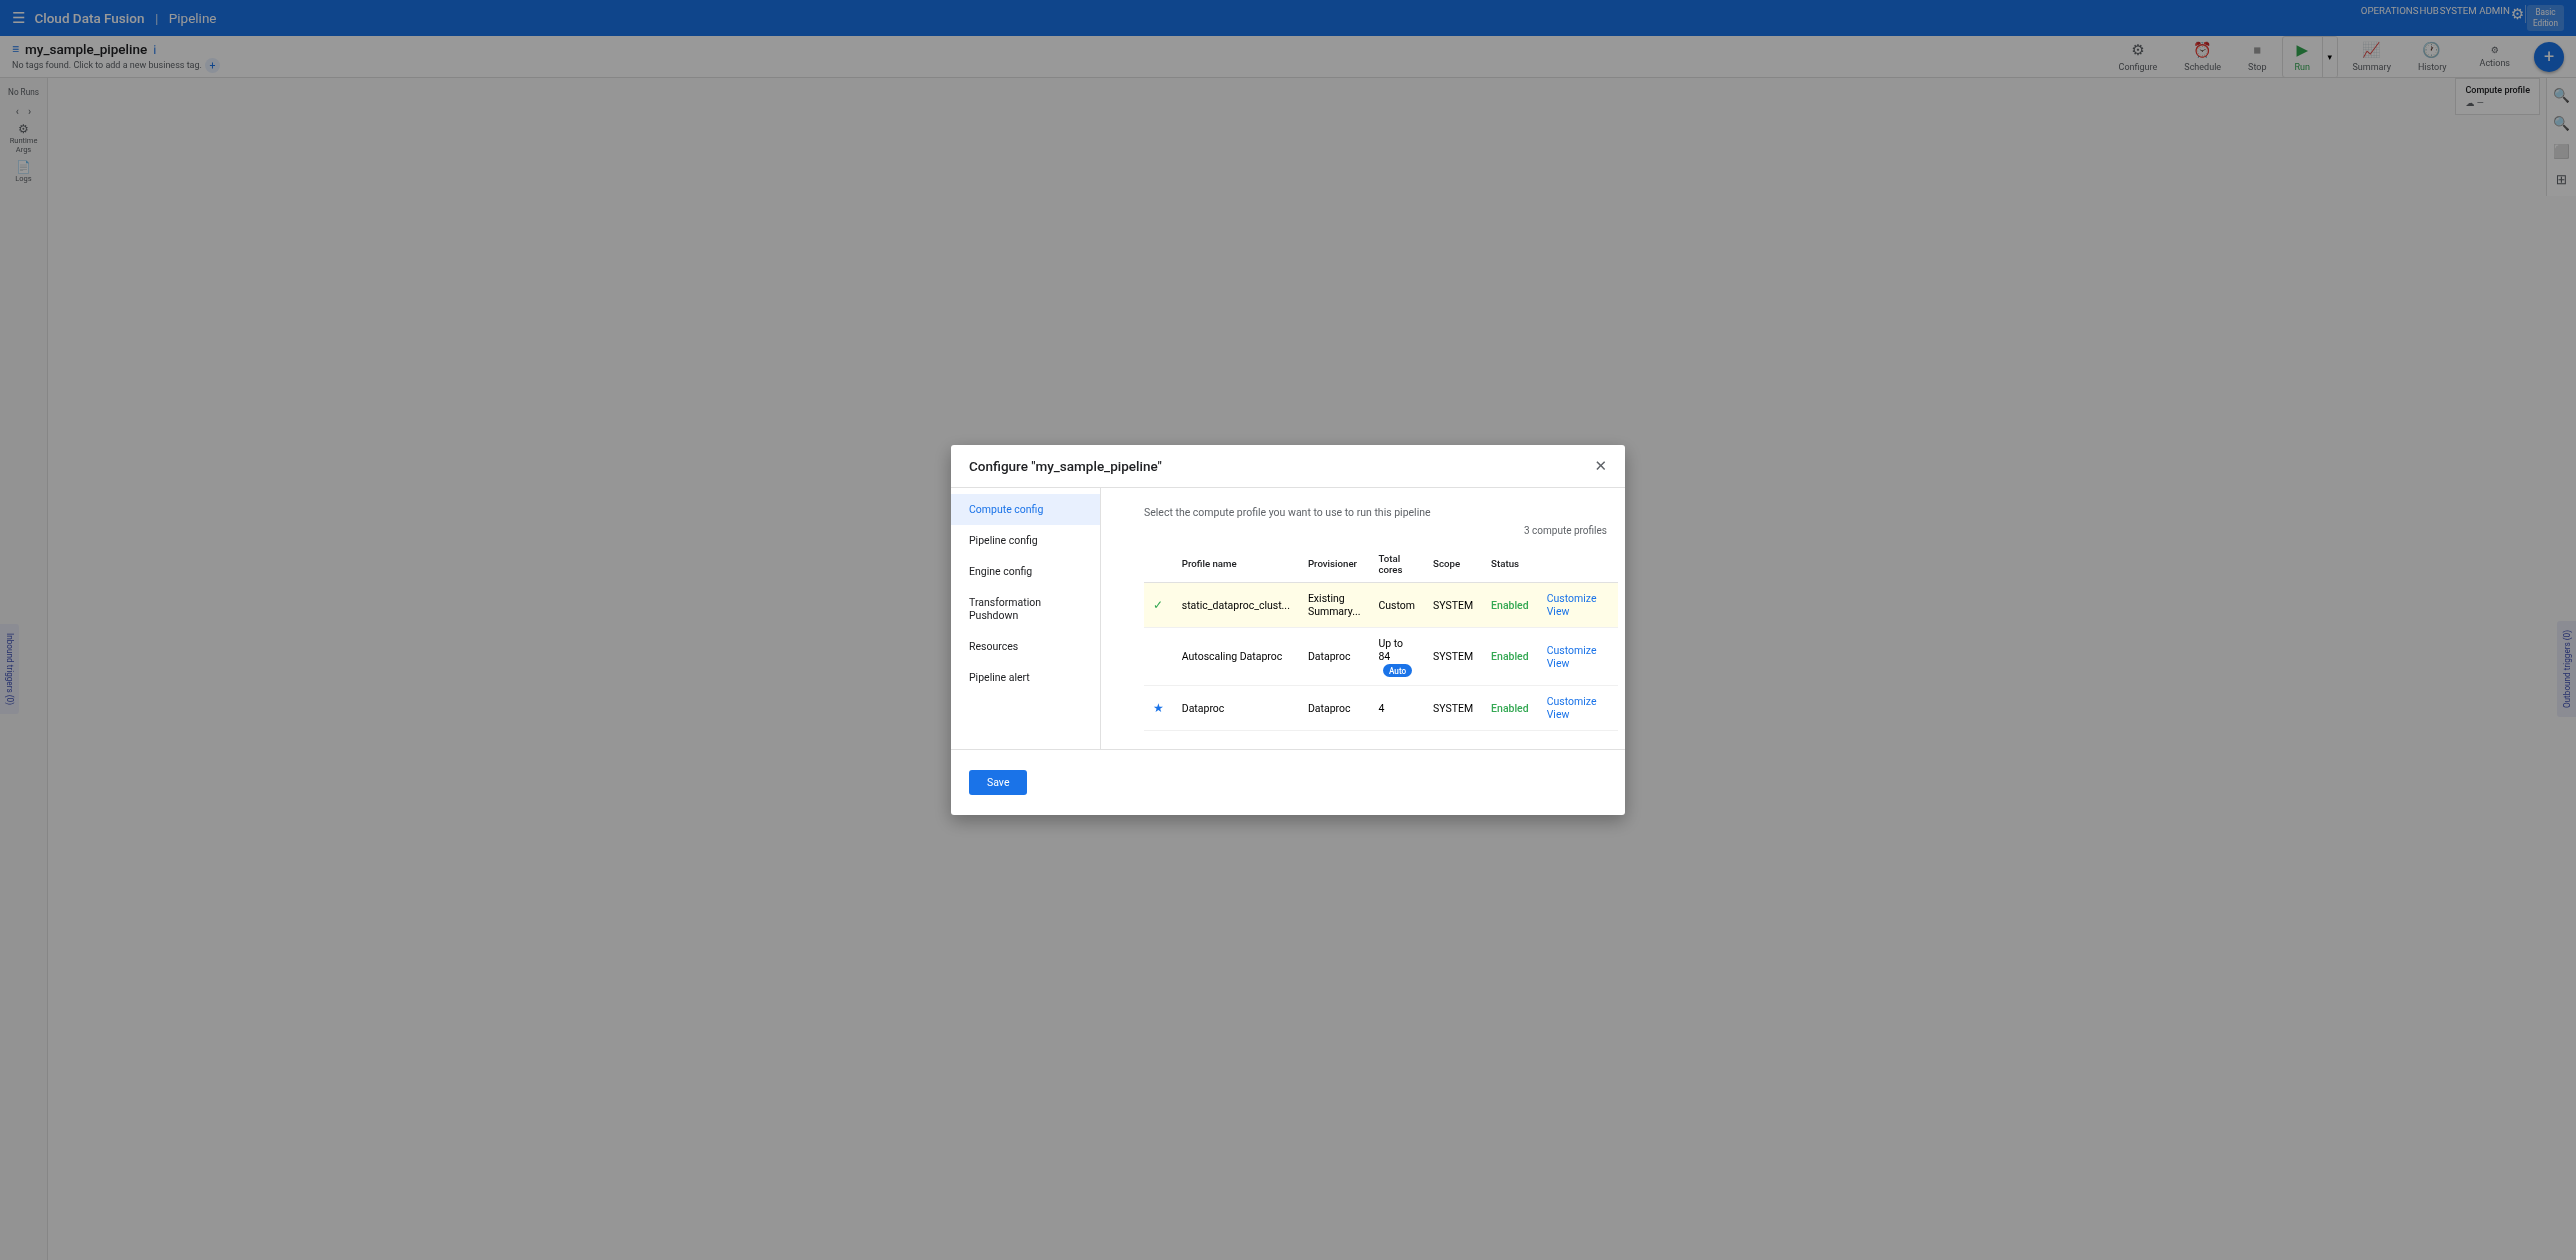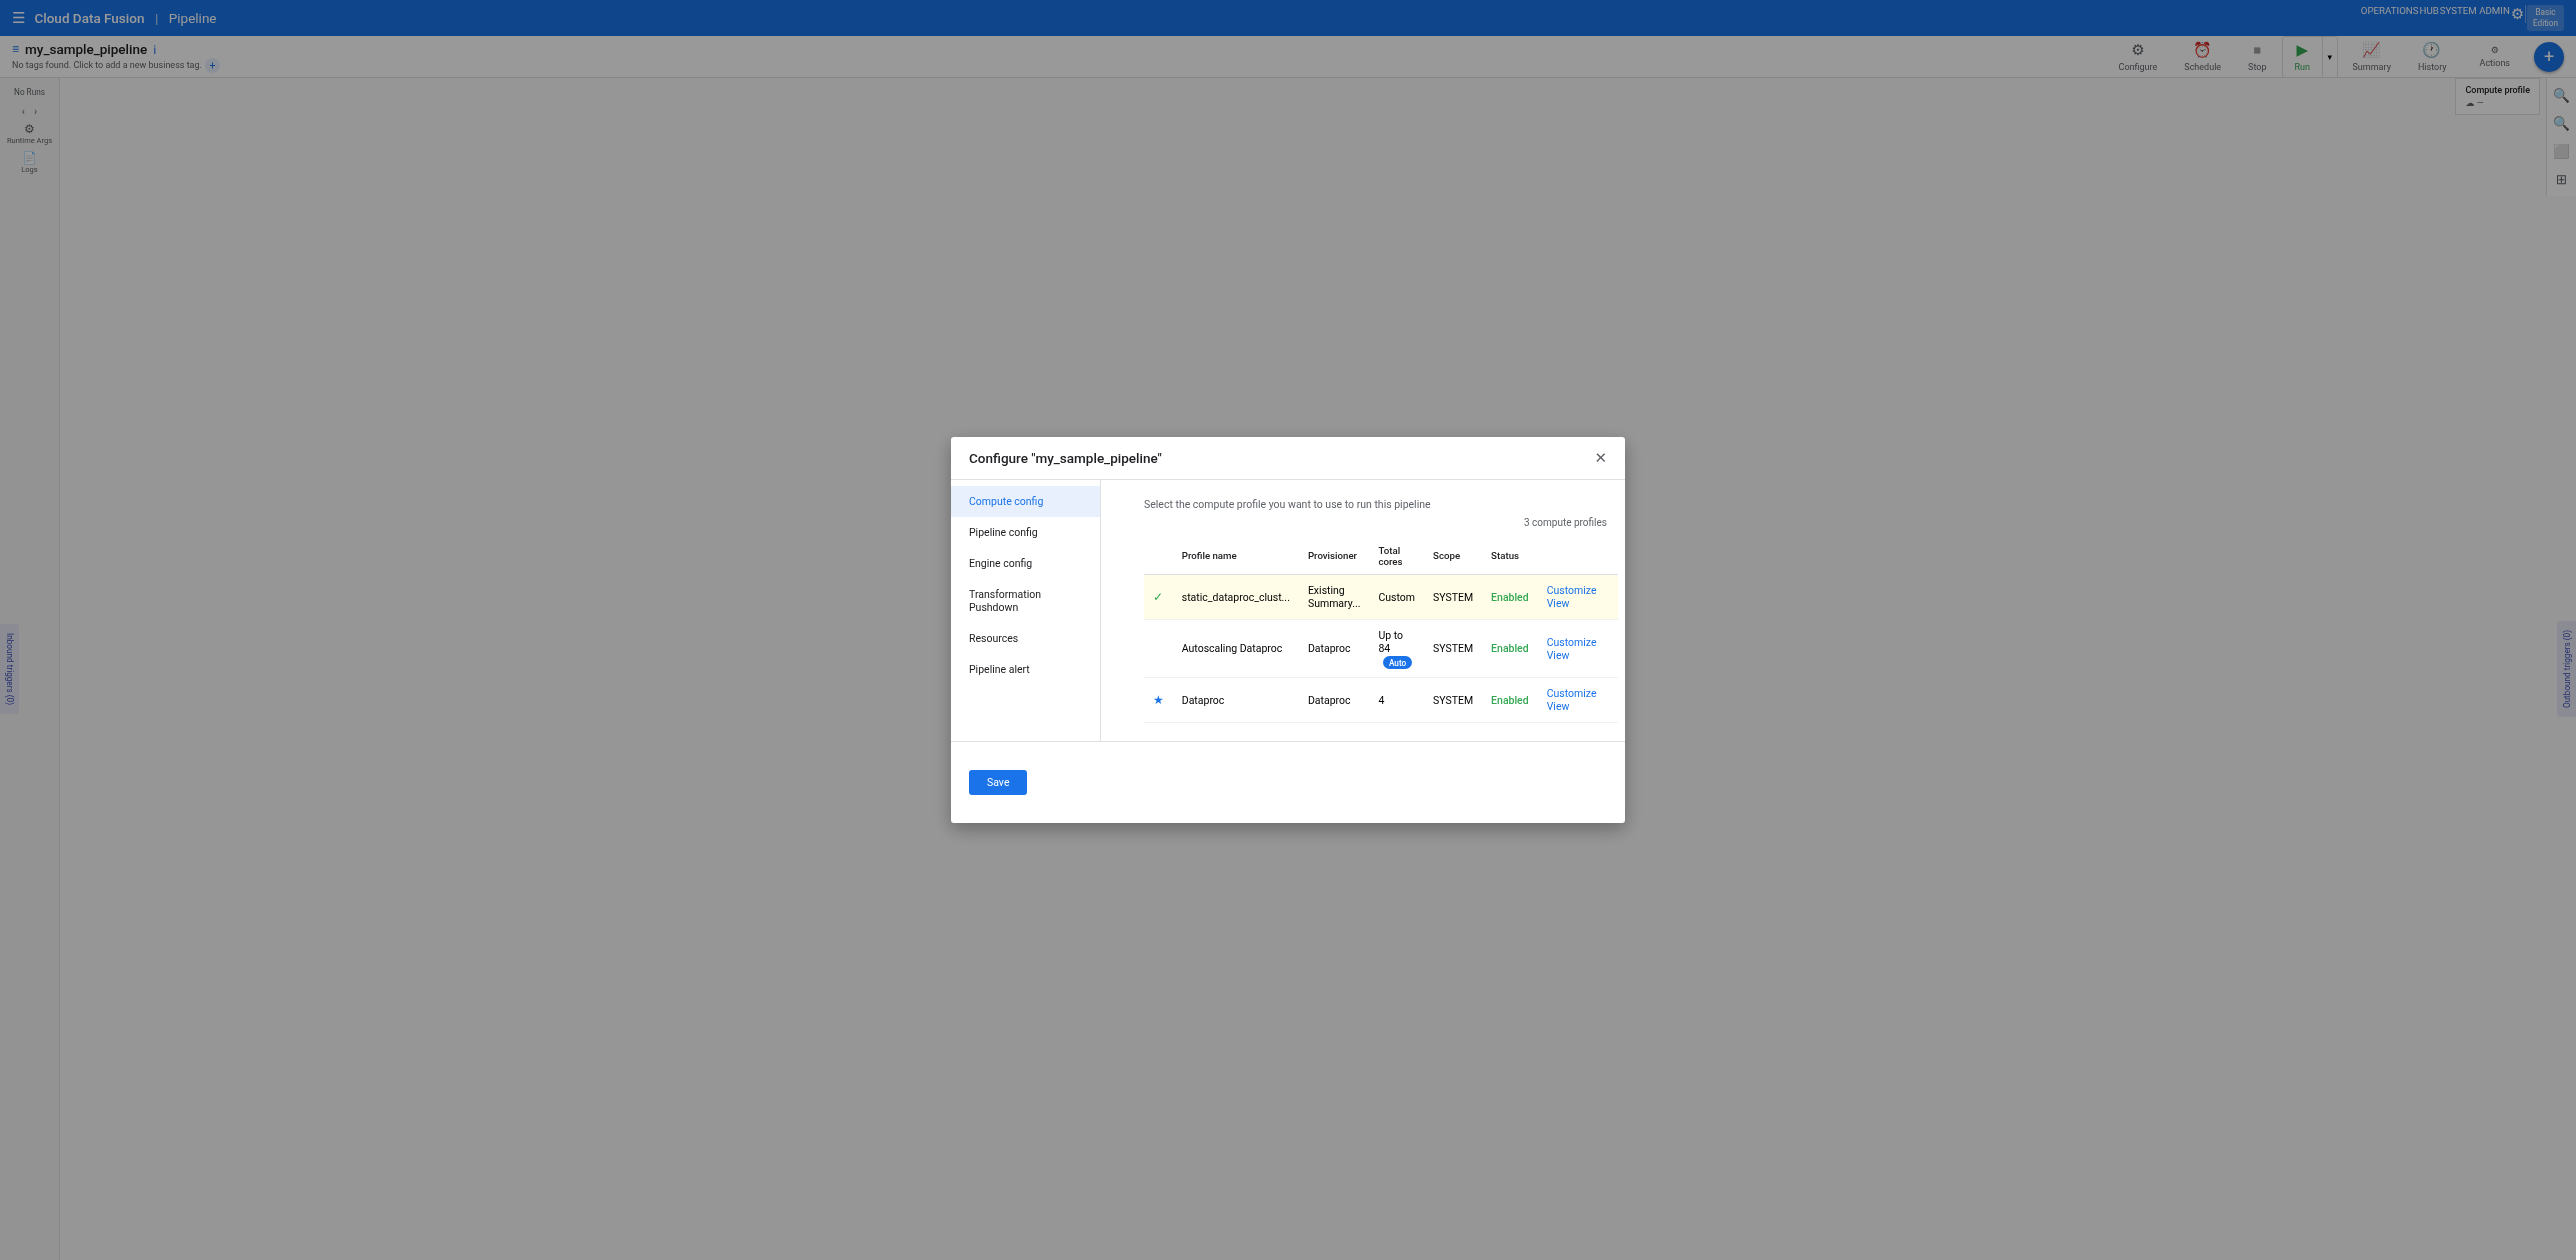--- a/index.html
+++ b/index.html
@@ -75,21 +75,21 @@
       height: calc(100vh - 36px - 42px);
       background: #fafafa;
     }
 
     
     .runs-panel {
       position: absolute;
       left: 0;
       top: 0;
       bottom: 0;
-      width: 60px;
+      width: 48px;
       background: #f5f5f5;
       border-right: 0.7px solid #e0e0e0;
       display: flex;
       flex-direction: column;
       align-items: center;
       padding-top: 6px;
     }
     .no-runs { font-size: 8.2px; color: #5f6368; text-align: center; padding: 3px; }
     .runs-nav { display: flex; gap: 3px; margin-top: 3px; }
     .runs-nav button { background: none; border: none; cursor: pointer; color: #5f6368; font-size: 10.5px; padding: 1.5px 3px; }
@@ -231,21 +231,21 @@
     .auto-badge {
       background: #1a73e8; color: white;
       border-radius: 9px; padding: 1.5px 6px;
       font-size: 8.2px; font-weight: 500;
       margin-left: 4.5px;
     }
     .customize-link { color: #1a73e8; cursor: pointer; text-decoration: none; margin-right: 12px; }
     .view-link { color: #1a73e8; cursor: pointer; text-decoration: none; }
 
     
-    .modal-footer { padding: 28px 18px; border-top: 0.7px solid #e0e0e0; }
+    .modal-footer { padding: 20px 18px; border-top: 0.7px solid #e0e0e0; }
     .save-btn {
       background: #1a73e8; color: white; border: none;
       border-radius: 3px; padding: 6px 18px;
       font-size: 10.5px; cursor: pointer;
     }
   </style>
 </head>
 <body>
 
 <nav class="top-nav">

